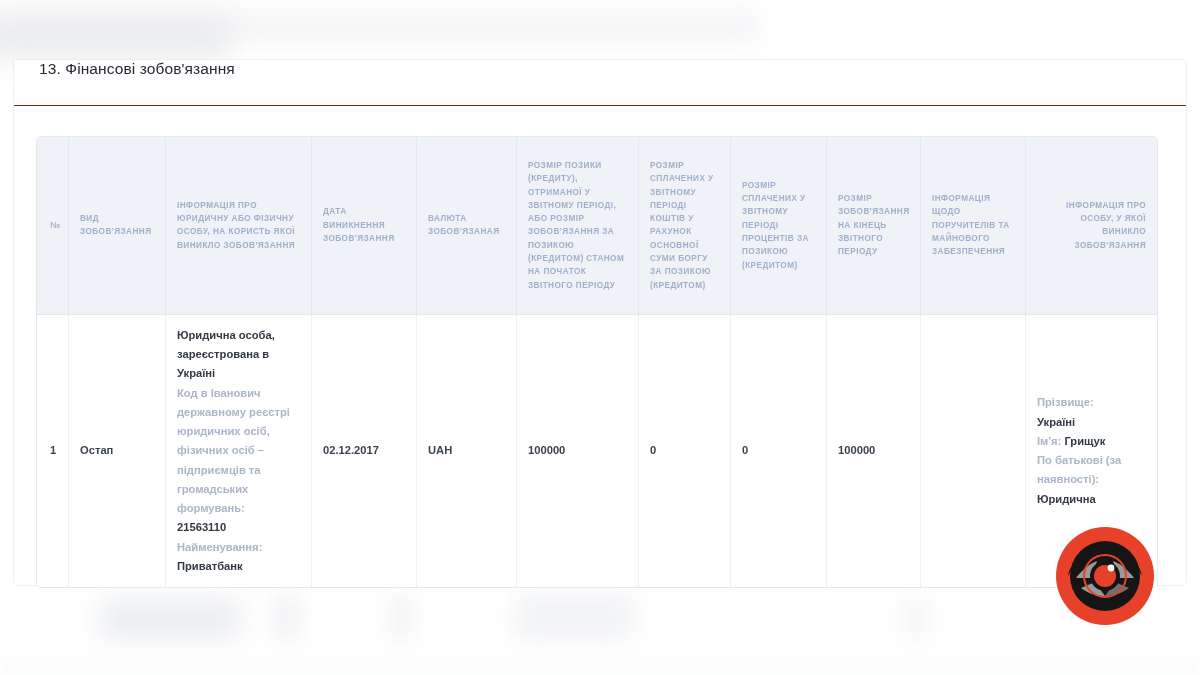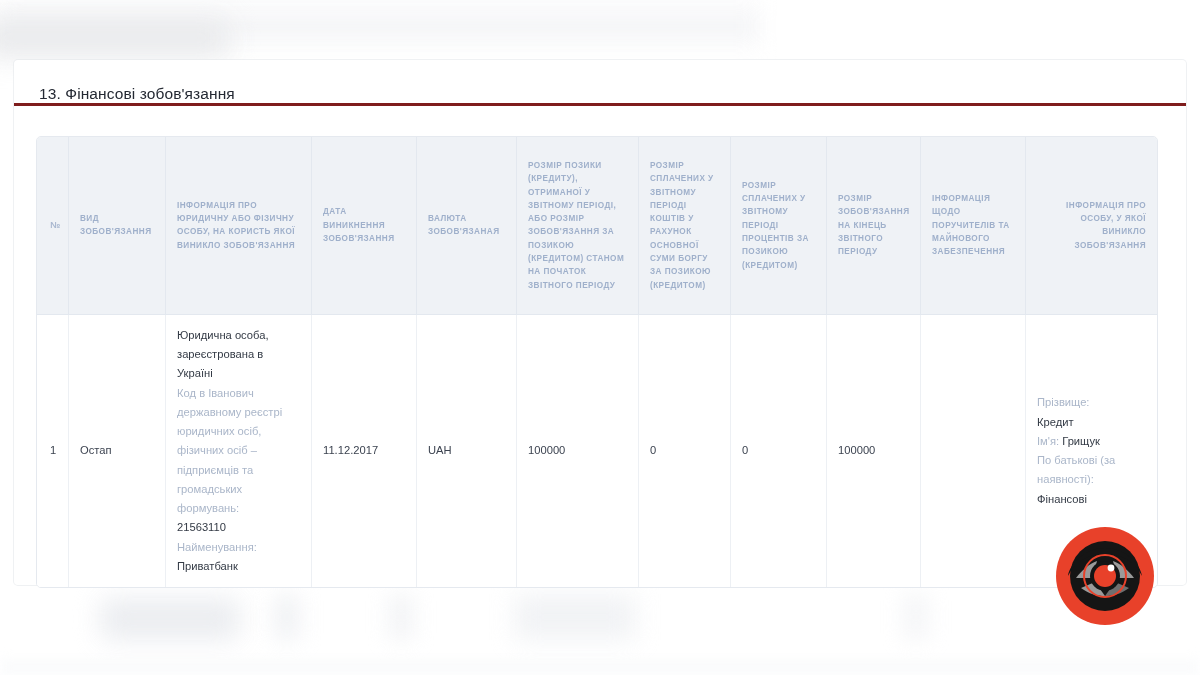--- a/index.html
+++ b/index.html
@@ -100,23 +100,23 @@
     left: 14px;
     top: 60px;
     width: 1172px;
     height: 525px;
     background: #ffffff;
     border-radius: 4px;
     box-shadow: 0 0 0 1px rgba(226,229,234,.55);
   }
   .card-header {
     height: 46px;
-    border-bottom: 3px solid #7f1d1d;
+    border-bottom: 1px solid #7f1d1d;
     display: flex;
-    align-items: flex-end;
+    align-items: flex-start;
     padding-left: 25px;
     box-sizing: border-box;
   }
   .card-title {
     font-size: 15.5px;
     color: #242933;
     letter-spacing: .1px;
   }
   .card-body {
     padding: 30px 22px 0 22px;
@@ -160,20 +160,21 @@
   .decl-table tbody td {
     vertical-align: middle;
     font-size: 11.2px;
     line-height: 1.72;
     color: #3c4350;
     padding: 11px 11px;
     border-right: 1px solid #edf0f4;
     background: #fff;
     height: 250px;
     box-sizing: border-box;
+    font-weight: bold;
   }
   .decl-table tbody td:last-child { border-right: none; }
   .decl-table tbody td.col-num {
     padding-left: 13px;
     color: #3c4350;
   }
   .cell-top { vertical-align: top; }
   .lbl {
     color: #aab6c9;
   }
@@ -259,33 +260,33 @@
         <tr>
           <td class="col-num">1</td>
           <td>Остап</td>
           <td class="cell-top">
             <span class="kv-line val">Юридична особа, зареєстрована в Україні</span>
             <span class="kv-line lbl">Код в Іванович державному реєстрі юридичних осіб, фізичних осіб – підприємців та громадських формувань:</span>
             <span class="kv-line val">21563110</span>
             <span class="kv-line lbl">Найменування:</span>
             <span class="kv-line val">Приватбанк</span>
           </td>
-          <td>11.12.2017</td>
+          <td>02.12.2017</td>
           <td>UAH</td>
           <td>100000</td>
           <td>0</td>
           <td>0</td>
           <td>100000</td>
           <td></td>
           <td>
             <span class="kv-line lbl">Прізвище:</span>
-            <span class="kv-line val">Кредит</span>
+            <span class="kv-line val">Україні</span>
             <span class="kv-line"><span class="lbl">Ім'я:</span> <span class="val">Грищук</span></span>
             <span class="kv-line lbl">По батькові (за наявності):</span>
-            <span class="kv-line val">Фінансові</span>
+            <span class="kv-line val">Юридична</span>
           </td>
         </tr>
       </tbody>
     </table>
   </div>
 </div>
 
 <div class="wm-vert">
   
 </div>

